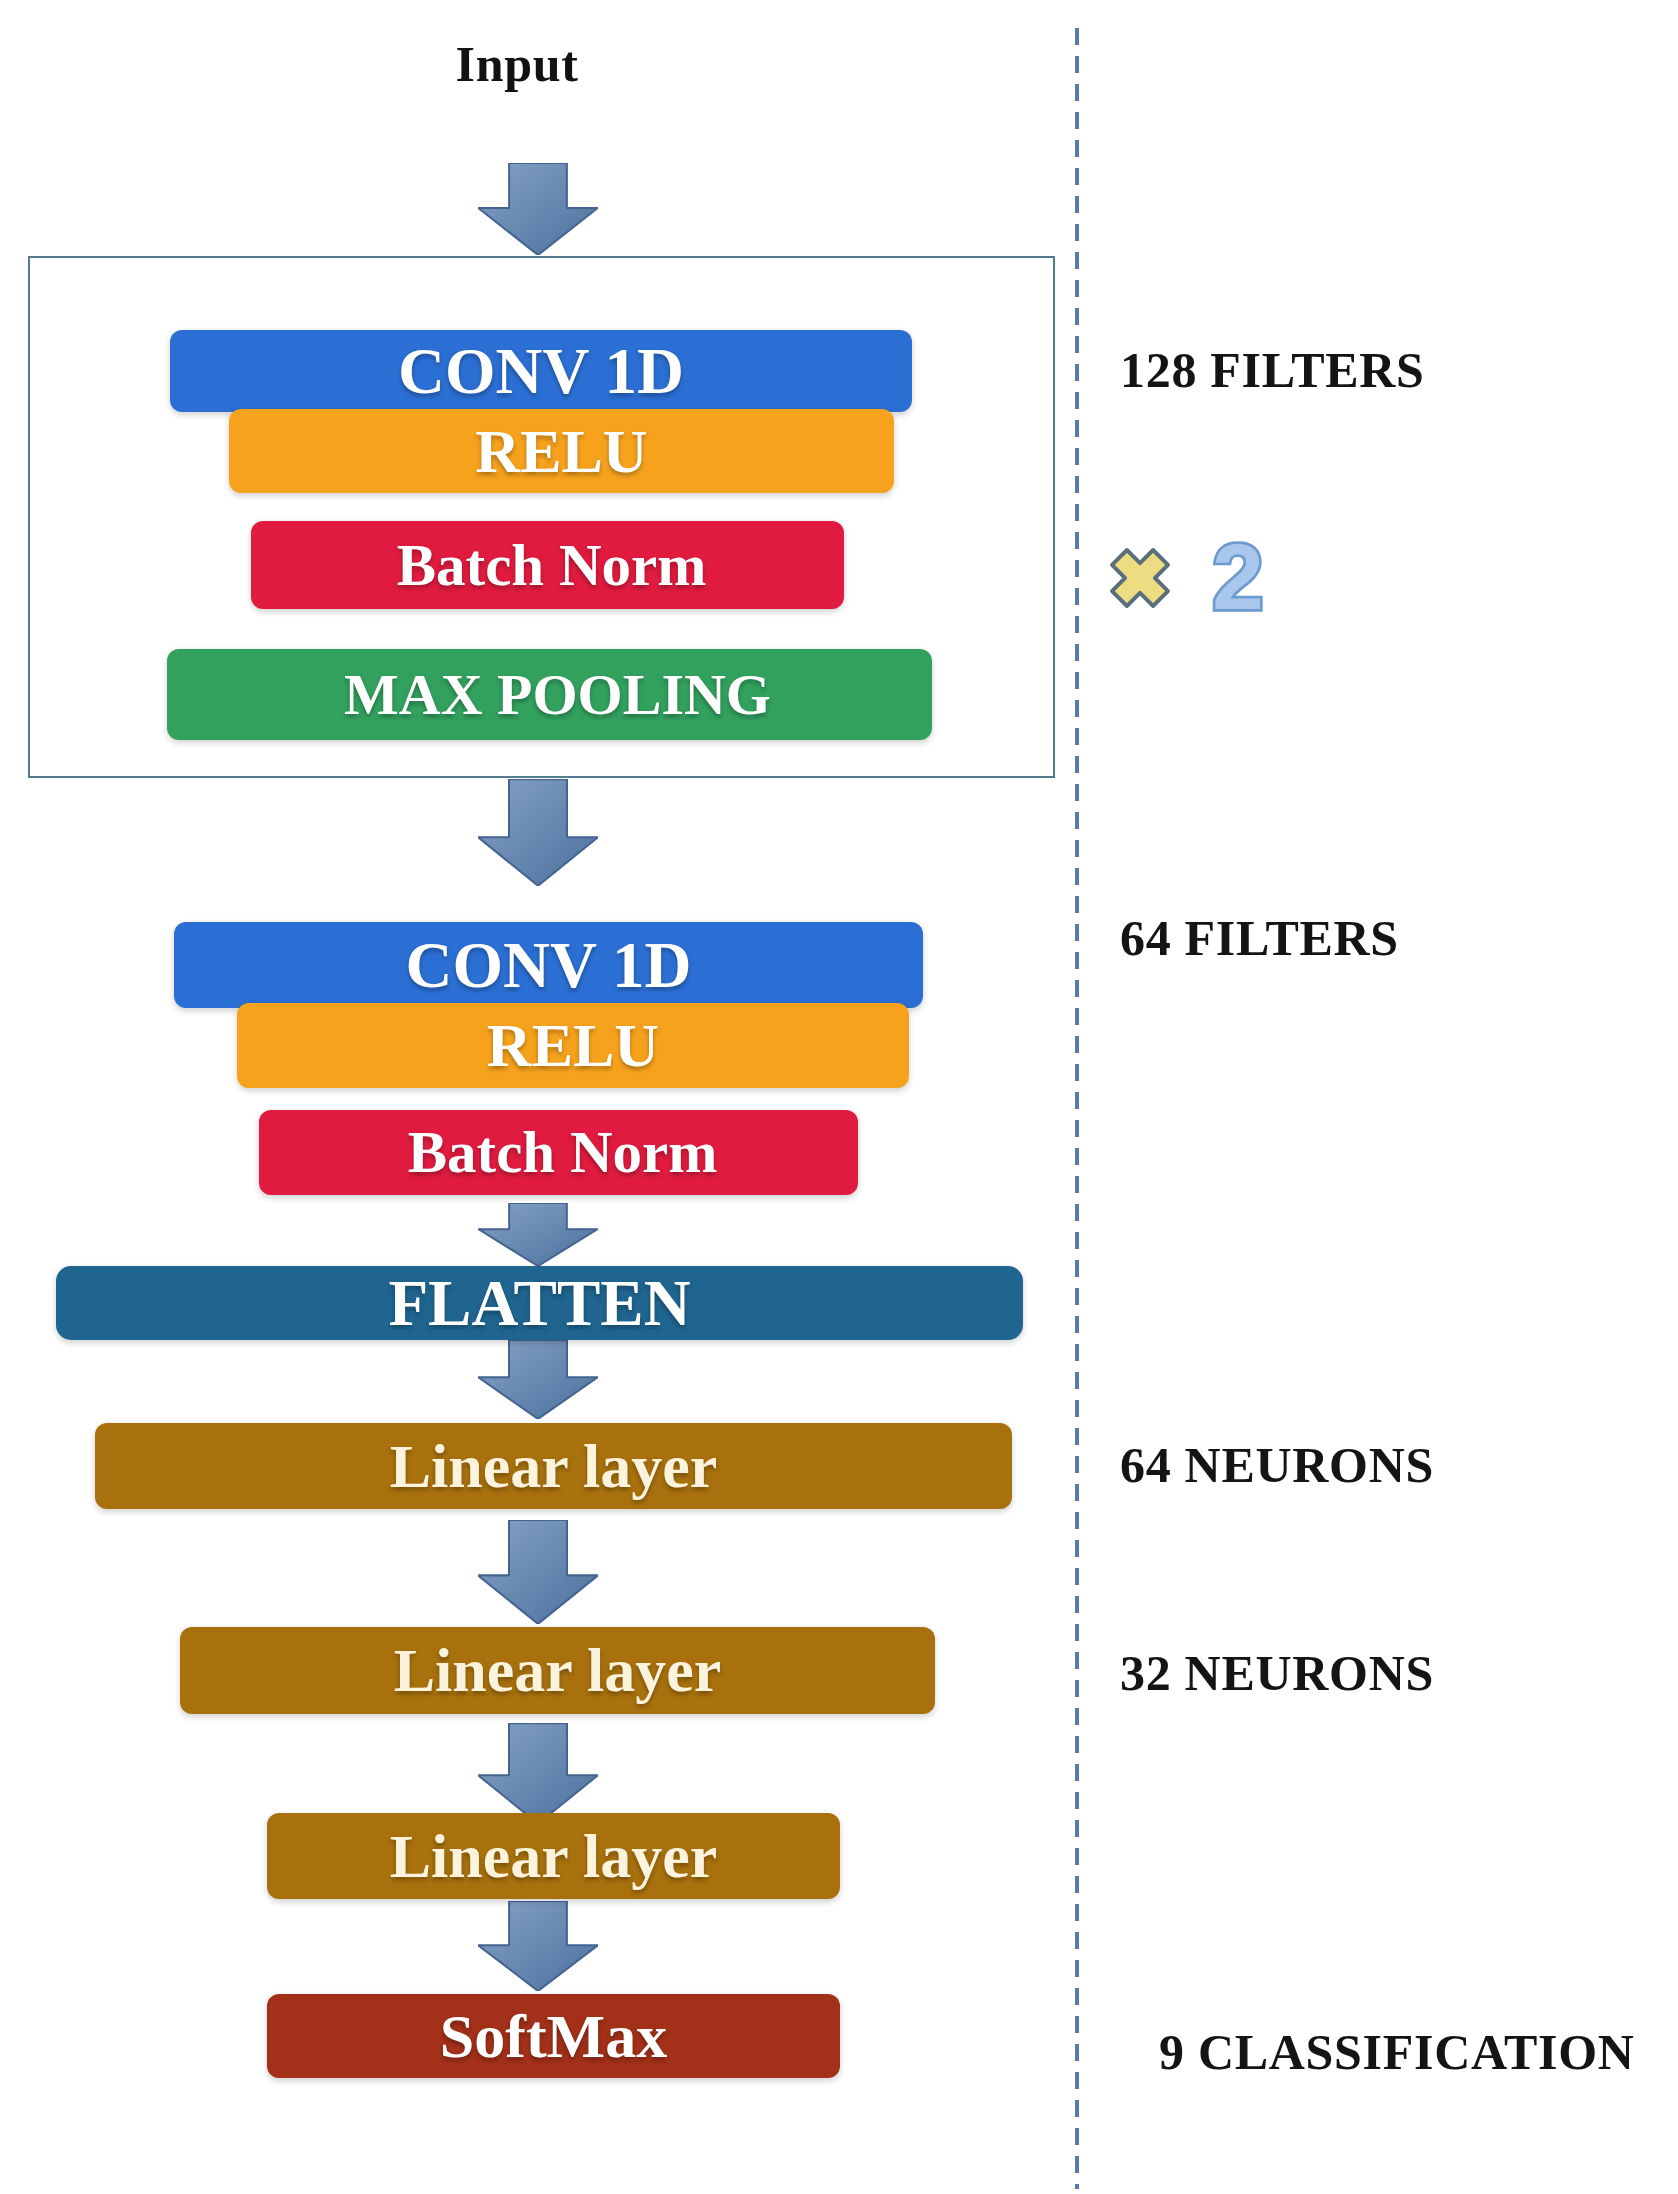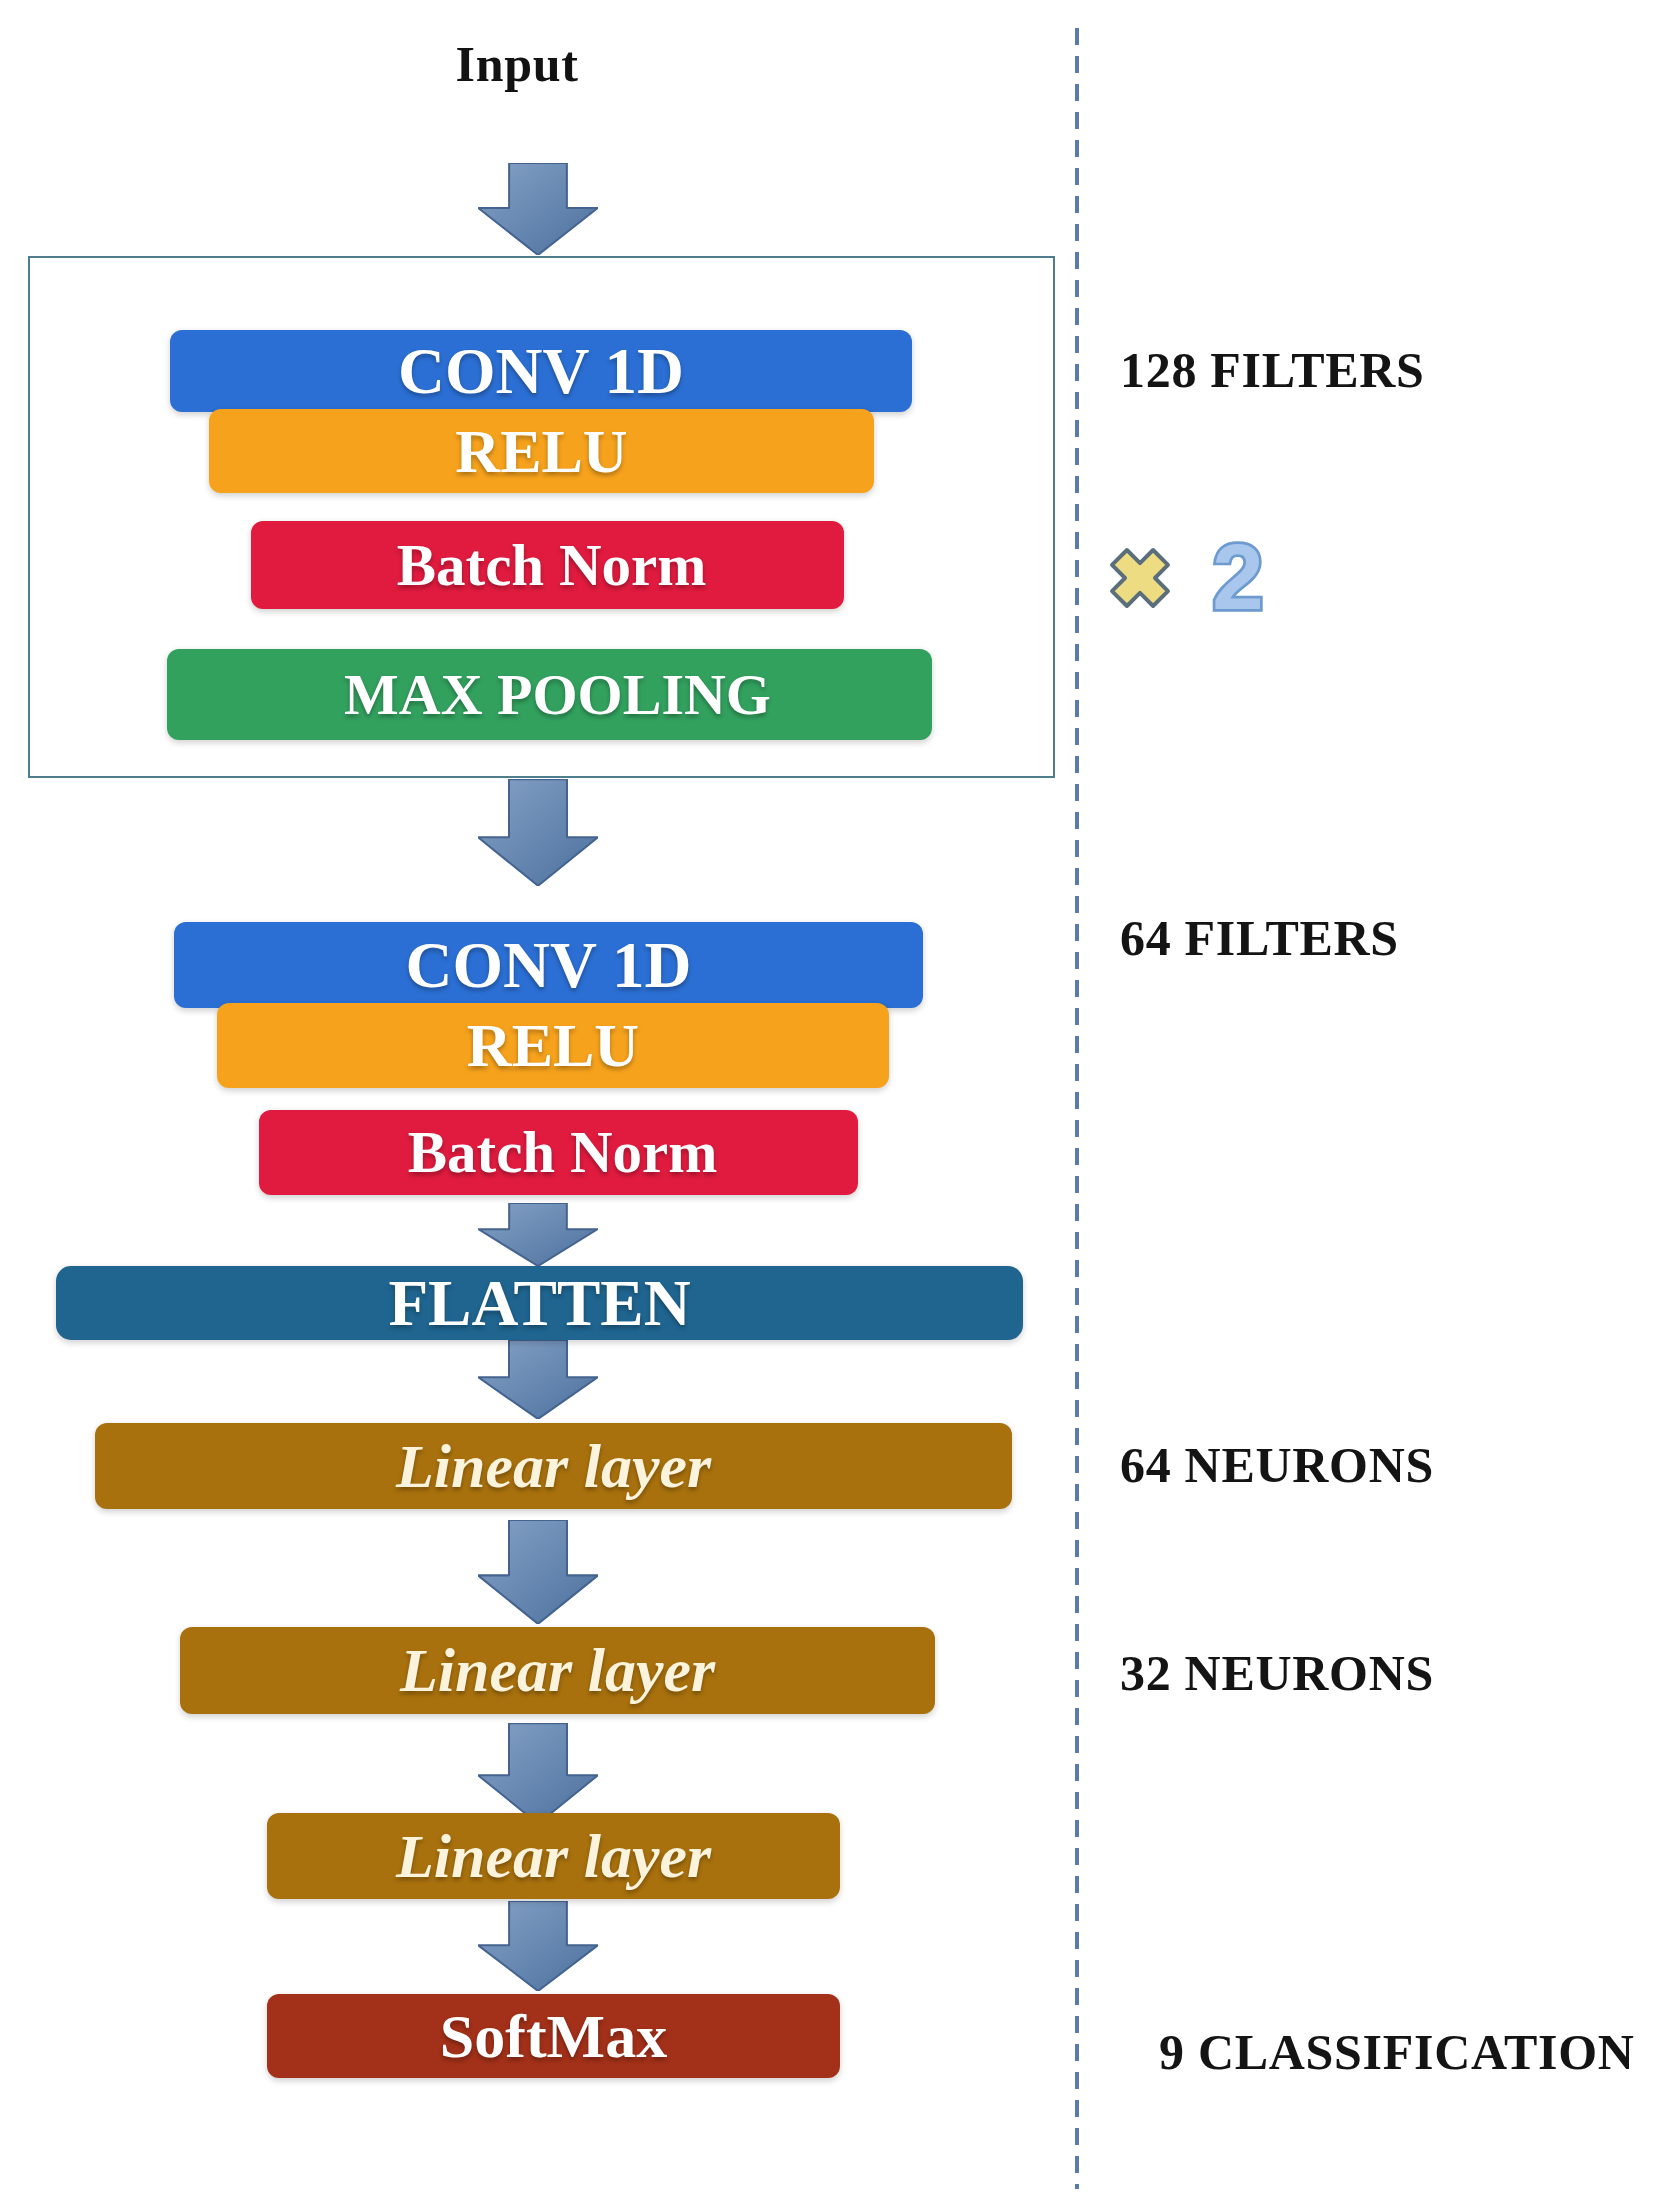--- a/index.html
+++ b/index.html
@@ -32,25 +32,25 @@
   .blk{
     position:absolute;
     display:flex;align-items:center;justify-content:center;
     border-radius:12px;
     color:#ffffff;font-weight:700;
     text-shadow:0 2.7px 4.7px rgba(0,0,0,.30);
     box-shadow:0 2.7px 6.7px rgba(0,0,0,.18);
     white-space:nowrap;
   }
   .blk-conv   {background:#2b6fd4;font-size:65px;margin-top:32px;}
-  .blk-relu   {background:#f6a21c;font-size:62px;}
+  .blk-relu   {background:#f6a21c;font-size:62px;margin-left:20px;}
   .blk-red    {background:#e01b3f;font-size:59px;padding-left:8px;}
   .blk-green  {background:#32a15e;font-size:58px;}
   .blk-flatten{background:#1f6590;font-size:65px;border-radius:15px;}
-  .blk-gold   {background:#a9710d;font-size:62px;color:#fbf3dc;font-style:italic;}
+  .blk-gold   {background:#a9710d;font-size:62px;color:#fbf3dc;}
   .blk-brick  {background:#a33018;font-size:62px;}
 
   .conv1   {left:170px;top:298px;width:742px;height:82px;}
   .relu1   {left:209px;top:409px;width:665px; height:84px;}
   .bn1     {left:251px;top:521px;width:585px; height:88px;}
   .mp1     {left:167px;top:649px;width:749px;height:91px;padding-left:16px;}
   .conv2   {left:174px;top:890px;width:749px;height:86px;}
   .relu2   {left:217px;top:1003px;width:672px; height:85px;}
   .bn2     {left:259px;top:1110px;width:591px; height:85px;}
   .flatten {left:56px; top:1266px;width:967px;height:74px;}

